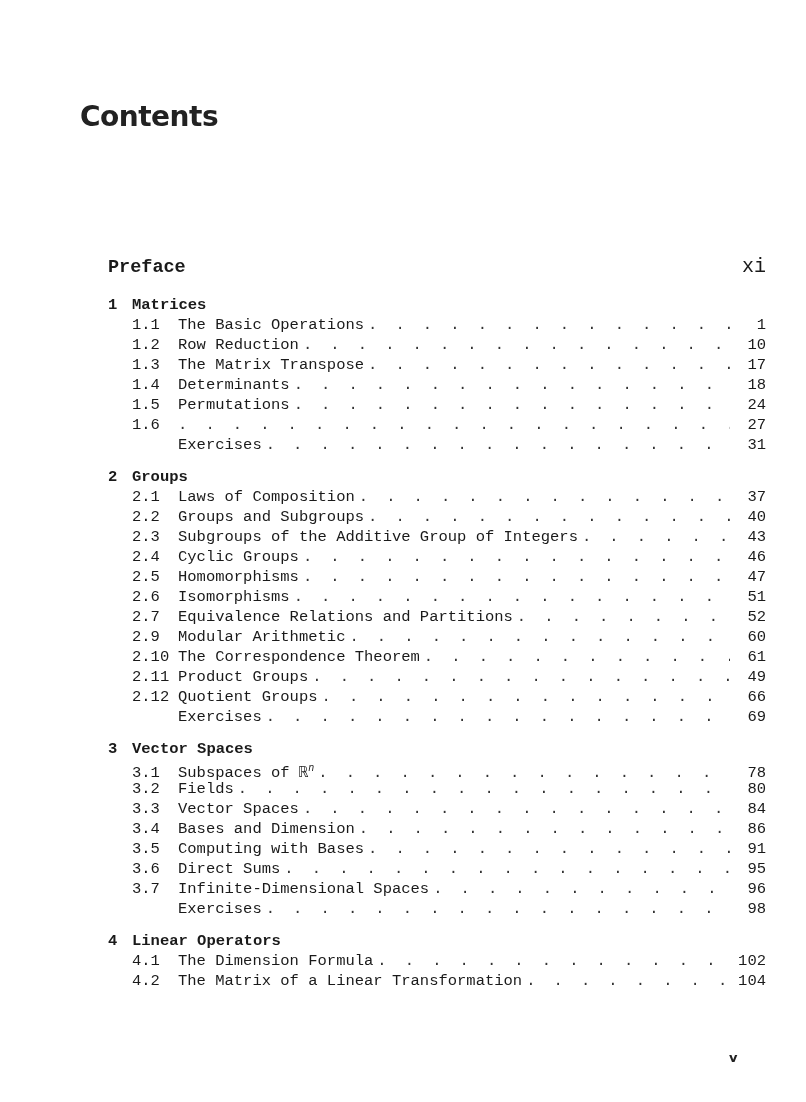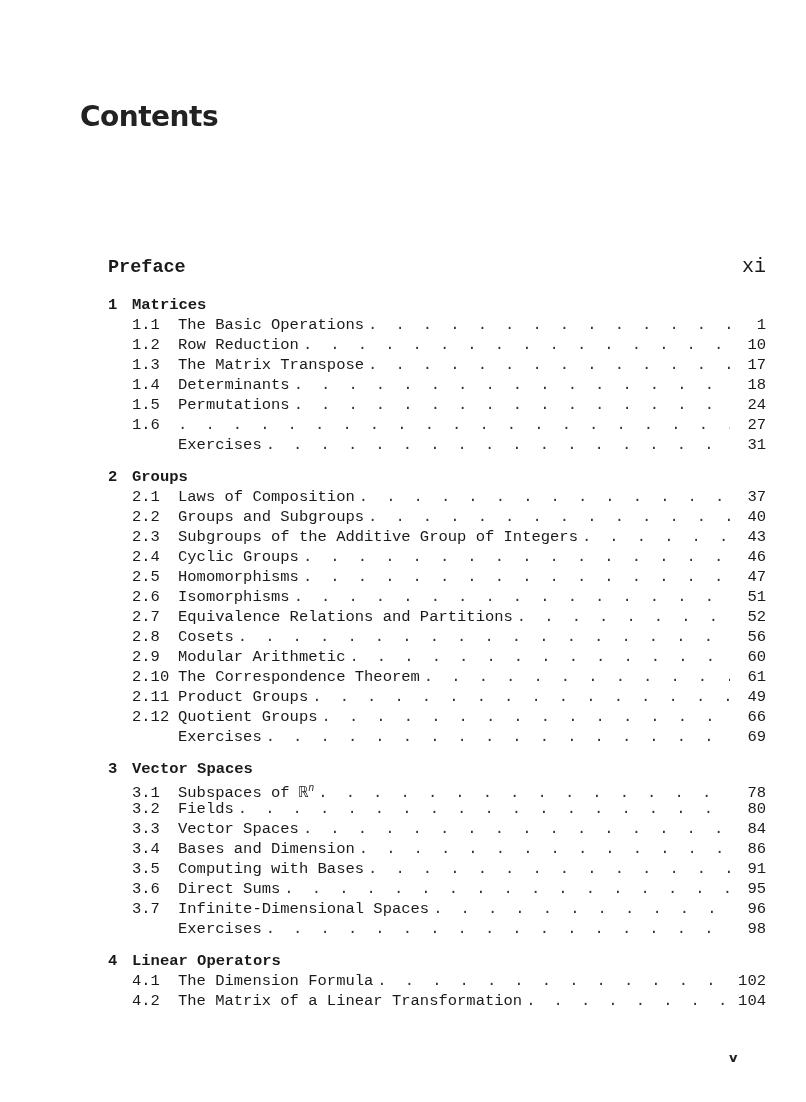--- a/index.html
+++ b/index.html
@@ -119,26 +119,20 @@
           <span class="leader"></span>
           <span class="sec-page">51</span>
         </div>
         <div class="row">
           <span class="sec-num">2.7</span>
           <span class="sec-title"><span>Equivalence Relations and Partitions</span></span>
           <span class="leader"></span>
           <span class="sec-page">52</span>
         </div>
         <div class="row">
-          <span class="sec-num">2.8</span>
-          <span class="sec-title"><span>Cosets</span></span>
-          <span class="leader"></span>
-          <span class="sec-page">56</span>
-        </div>
-        <div class="row">
           <span class="sec-num">2.9</span>
           <span class="sec-title"><span>Modular Arithmetic</span></span>
           <span class="leader"></span>
           <span class="sec-page">60</span>
         </div>
         <div class="row">
           <span class="sec-num">2.10</span>
           <span class="sec-title"><span>The Correspondence Theorem</span></span>
           <span class="leader"></span>
           <span class="sec-page">61</span>

